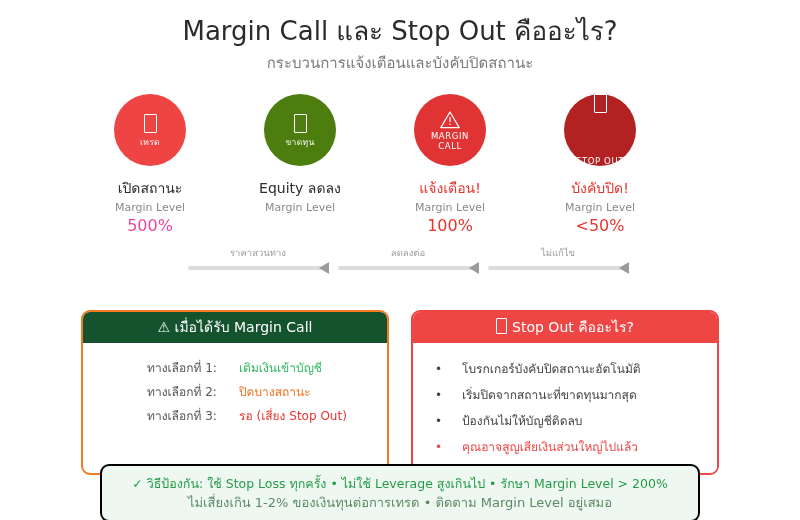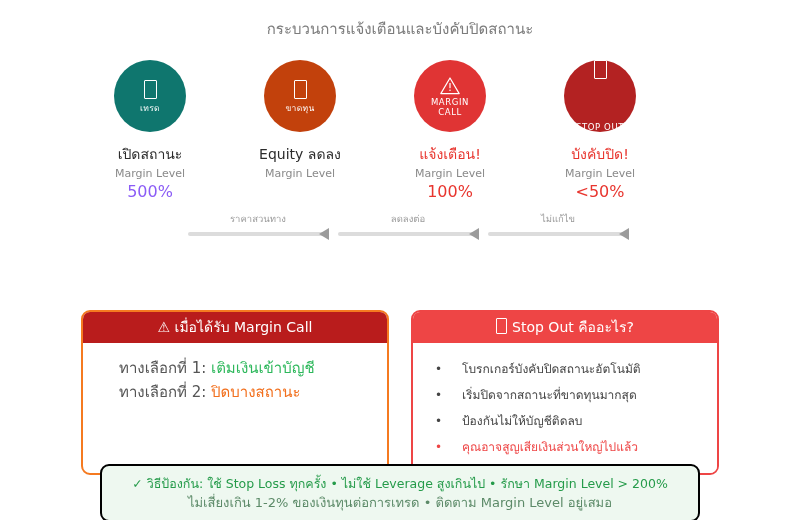--- a/index.html
+++ b/index.html
@@ -167,40 +167,41 @@
   }
   .panel.orange { border-color: #f57a20; }
   .panel.red { border-color: #ee4545; }
   .panel-head {
     text-align: center;
     color: #ffffff;
     font-size: 14px;
     line-height: 18px;
     padding: 6px 8px 7px 8px;
   }
-  .panel.orange .panel-head { background: #b91c1c; }
+  .panel.orange .panel-head { background: #14532d; }
   .panel.red .panel-head { background: #ee4545; }
   .head-tofu {
     display: inline-block;
     width: 9px;
     height: 14px;
     border: 1.5px solid #ffffff;
     border-radius: 1px;
     vertical-align: -2px;
     margin-right: 5px;
   }
   .panel-body {
     background: #ffffff;
     padding: 13px 0 13px 0;
   }
   .opt-row {
     display: flex;
-    font-size: 15px;
+    font-size: 12px;
     line-height: 16px;
-    padding: 4px 0 4px 36px;
+    padding: 4px 0 4px 24px;
+    margin-left: 40px;
   }
   .opt-label {
     color: #555555;
     width: 92px;
     flex: none;
   }
   .opt-value { }
 
   .bullet-row {
     font-size: 12px;
@@ -239,20 +240,21 @@
     font-size: 13px;
     color: #5c8a68;
     line-height: 15px;
     margin-top: 3px;
   }
 </style>
 </head>
 <body>
 
 <div class="header">
+  <h1 class="page-title">Margin Call และ Stop Out คืออะไร?</h1>
   <p class="page-subtitle">กระบวนการแจ้งเตือนและบังคับปิดสถานะ</p>
 </div>
 
 <div class="flow">
   <div class="flow-track">
 
     <div class="arrow" style="left:188px; width:140px;">
       <div class="arrow-line"></div>
       <div class="arrow-head"></div>
       <div class="arrow-label">ราคาสวนทาง</div>
@@ -262,31 +264,31 @@
       <div class="arrow-head"></div>
       <div class="arrow-label">ลดลงต่อ</div>
     </div>
     <div class="arrow" style="left:488px; width:140px;">
       <div class="arrow-line"></div>
       <div class="arrow-head"></div>
       <div class="arrow-label">ไม่แก้ไข</div>
     </div>
 
     <div class="node" style="left:75px;">
-      <div class="circle" style="background:#0f766e;">
+      <div class="circle" style="background:#ef4444;">
         <span class="circle-glyph tofu"></span>
         <span class="circle-caption">เทรด</span>
       </div>
       <div class="node-title">เปิดสถานะ</div>
       <div class="node-sublabel">Margin Level</div>
-      <div class="node-value" style="color:#8b5cf6;">500%</div>
+      <div class="node-value" style="color:#ec4899;">500%</div>
     </div>
 
     <div class="node" style="left:225px;">
-      <div class="circle" style="background:#c2410c;">
+      <div class="circle" style="background:#4d7c0f;">
         <span class="circle-glyph tofu"></span>
         <span class="circle-caption">ขาดทุน</span>
       </div>
       <div class="node-title">Equity ลดลง</div>
       <div class="node-sublabel">Margin Level</div>
     </div>
 
     <div class="node" style="left:375px;">
       <div class="circle" style="background:#e03434;">
         <svg width="22" height="19" viewBox="0 0 22 19" style="margin-bottom:2px;">
@@ -323,20 +325,24 @@
     </div>
     <div class="panel-body">
       <div class="opt-row">
         <span class="opt-label">ทางเลือกที่ 1:</span>
         <span class="opt-value" style="color:#2eb85c;">เติมเงินเข้าบัญชี</span>
       </div>
       <div class="opt-row">
         <span class="opt-label">ทางเลือกที่ 2:</span>
         <span class="opt-value" style="color:#f2701e;">ปิดบางสถานะ</span>
       </div>
+      <div class="opt-row">
+        <span class="opt-label">ทางเลือกที่ 3:</span>
+        <span class="opt-value" style="color:#e8352e;">รอ (เสี่ยง Stop Out)</span>
+      </div>
     </div>
   </div>
 
   <div class="panel red">
     <div class="panel-head">
       <span class="head-tofu"></span><span>Stop Out คืออะไร?</span>
     </div>
     <div class="panel-body">
       <div class="bullet-row">โบรกเกอร์บังคับปิดสถานะอัตโนมัติ</div>
       <div class="bullet-row">เริ่มปิดจากสถานะที่ขาดทุนมากสุด</div>

